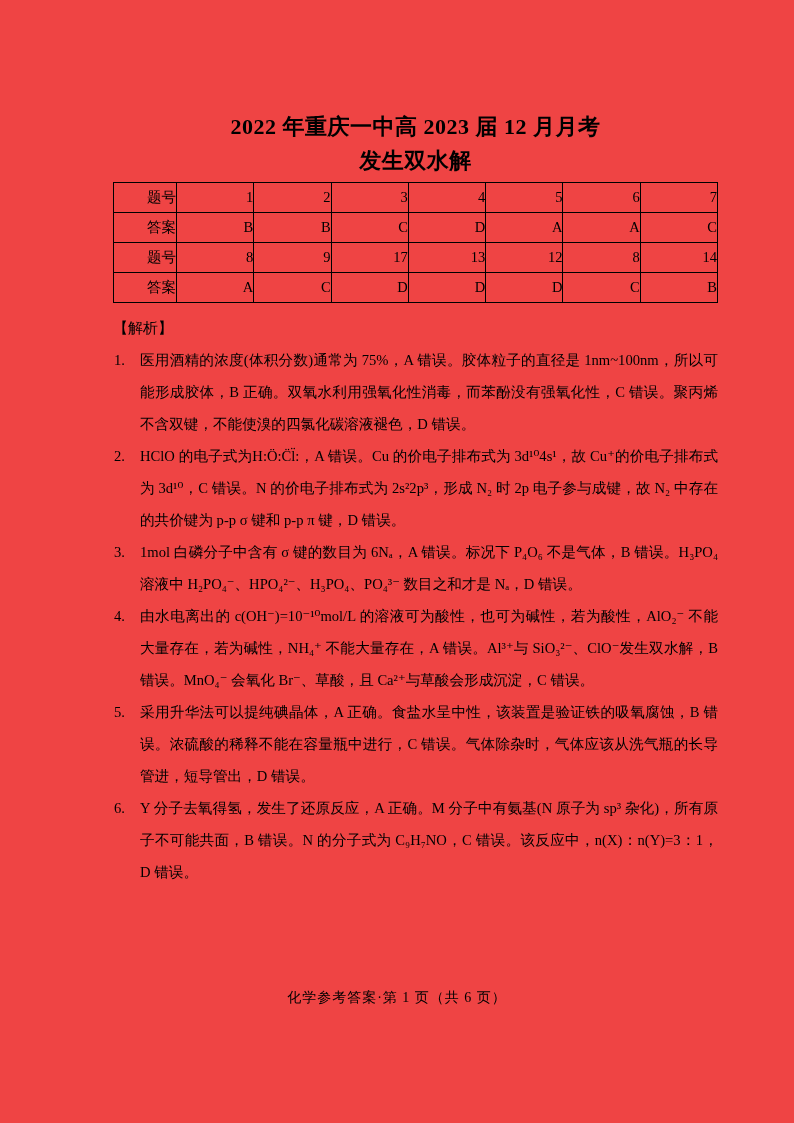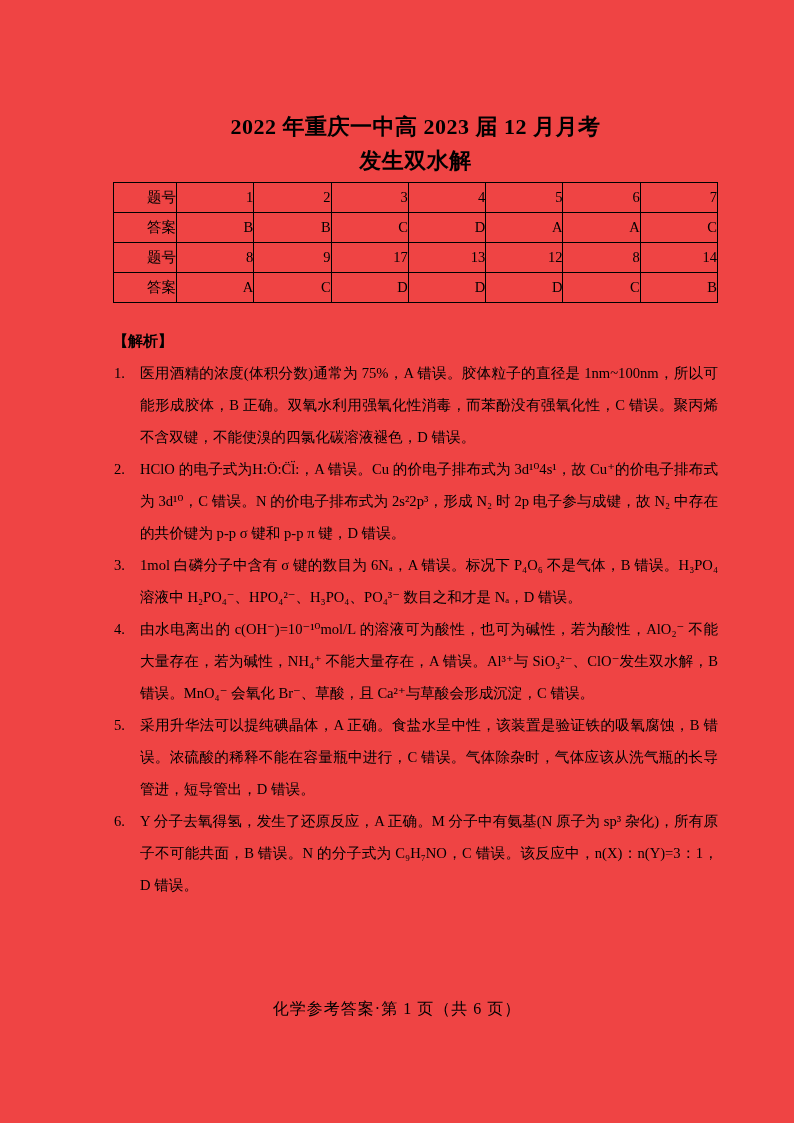--- a/index.html
+++ b/index.html
@@ -37,42 +37,42 @@
   table.answers td {
     border:1px solid #000;
     height:29px;
     padding:0;
     text-align:right;
     vertical-align:middle;
     font-size:14.5px;
   }
   table.answers td.qcol { width:62px; }
   .analysis-heading {
-    margin-top:22px;
+    margin-top:9px;
     font-size:15px;
-    font-weight:bold;
+    font-weight:normal;
     line-height:32px;
   }
   .item {
     position:relative;
     padding-left:27px;
     font-size:14.6px;
     line-height:32px;
     text-align:justify;
   }
   .item .num {
     position:absolute;
     left:1px; top:0;
   }
   .footer {
     position:absolute;
     left:0; right:0;
-    bottom:103px;
+    bottom:116px;
     text-align:center;
-    font-size:16px;
+    font-size:14px;
     letter-spacing:1px;
   }
 </style>
 </head>
 <body>
 
 <div class="page">
 
   <h1 class="title">
     <span>2022 年重庆一中高 2023 届 12 月月考</span><br>

